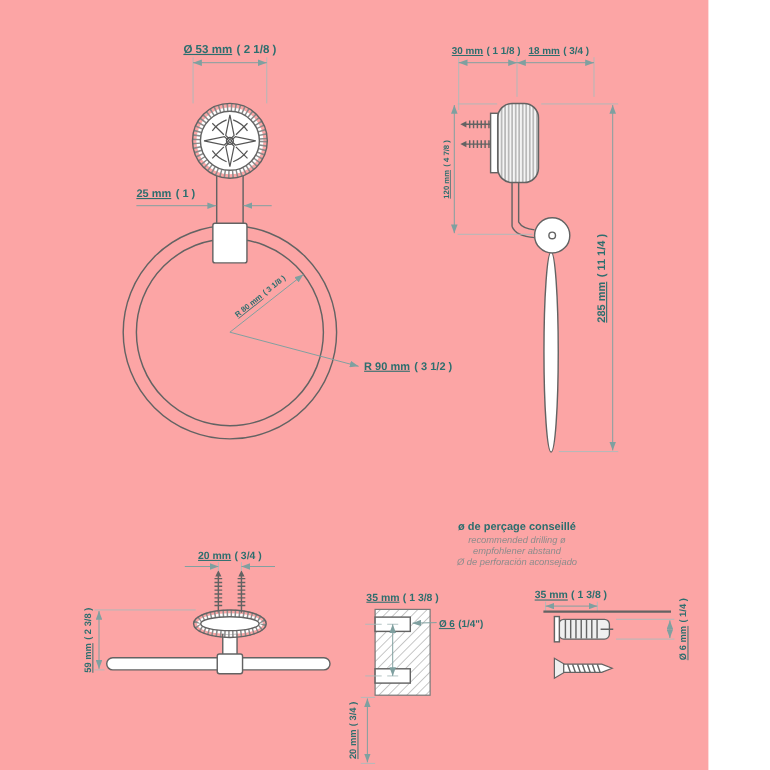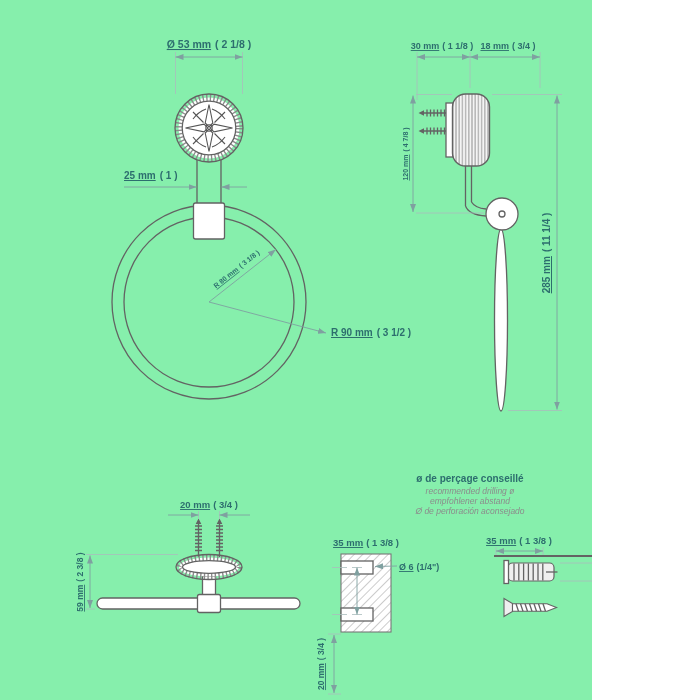--- a/index.html
+++ b/index.html
@@ -1,16 +1,16 @@
 <!DOCTYPE html>
 <html><head>
 <meta charset="utf-8">
 <style>
   html,body{margin:0;padding:0;background:#fff;}
-  .canvas{position:relative;width:592px;height:700px;background:#86efac;overflow:hidden;}
+  .canvas{position:relative;width:644px;height:700px;background:#fca5a5;overflow:hidden;}
   svg{display:block;}
   text{font-family:"Liberation Sans","DejaVu Sans",sans-serif;}
   .dt{fill:#2d6e6e;font-weight:bold;}
   .sub{fill:#8c8c8c;font-style:italic;font-weight:normal;}
   .u{text-decoration:underline;}
   .dl{stroke:#7fa0a0;stroke-width:0.9;fill:none;}
   .xl{stroke:#a9bcbc;stroke-width:0.8;fill:none;}
   .dw{stroke:#636363;fill:none;stroke-width:1.3;}
   .dwf{stroke:#636363;fill:#ffffff;stroke-width:1.3;}
 </style>

